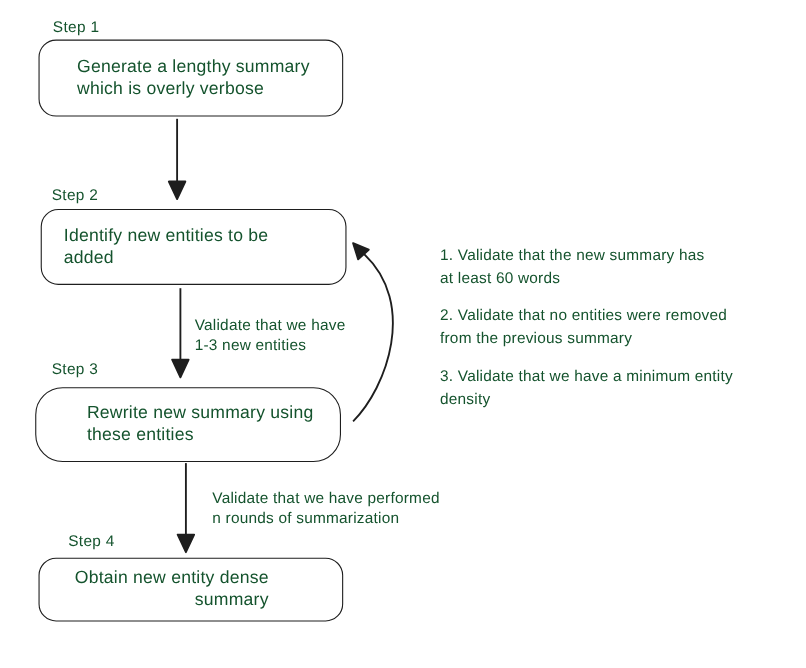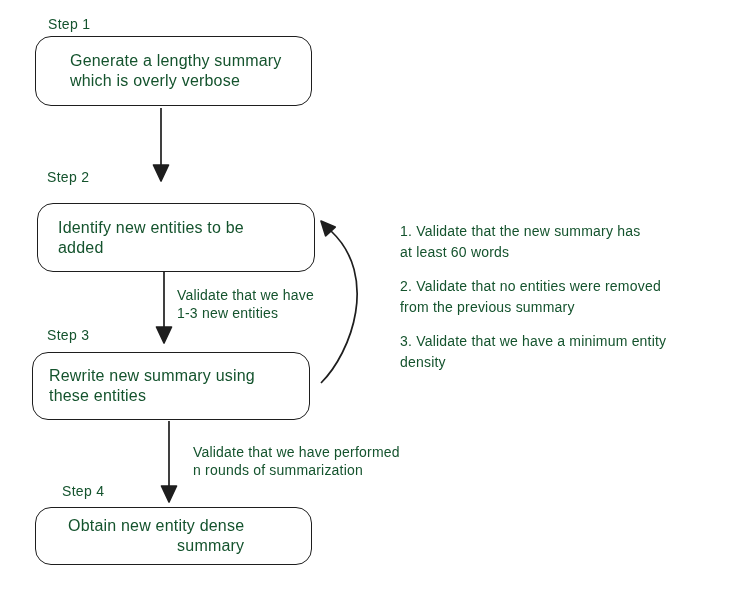--- a/index.html
+++ b/index.html
@@ -54,22 +54,22 @@
     letter-spacing: 0.2px;
   }
   .annotations p { margin: 0 0 13px 0; white-space: pre-line; }
 
   .label-1 { left: 48px; top: 16px; }
   .label-2 { left: 47px; top: 169px; }
   .label-3 { left: 47px; top: 327px; }
   .label-4 { left: 62px; top: 483px; }
 
   .box-1 { left: 35px; top: 36px;  width: 277px; height: 70px; padding-left: 34px; }
-  .box-2 { left: 37px; top: 203px; width: 278px; height: 69px; padding-left: 20px; }
-  .box-3 { left: 32px; top: 352px; width: 278px; height: 68px; padding-left: 16px; }
+  .box-2 { left: 37px; top: 190px; width: 278px; height: 69px; padding-left: 20px; }
+  .box-3 { left: 32px; top: 352px; width: 278px; height: 68px; padding-left: 46px; border-radius: 25px; }
   .box-4 { left: 35px; top: 507px; width: 277px; height: 58px; padding-left: 32px; text-align: right; }
 
   .edge-label-1 { left: 177px; top: 286px; }
   .edge-label-2 { left: 193px; top: 443px; }
 </style>
 </head>
 <body>
 
 <div class="canvas">
 

